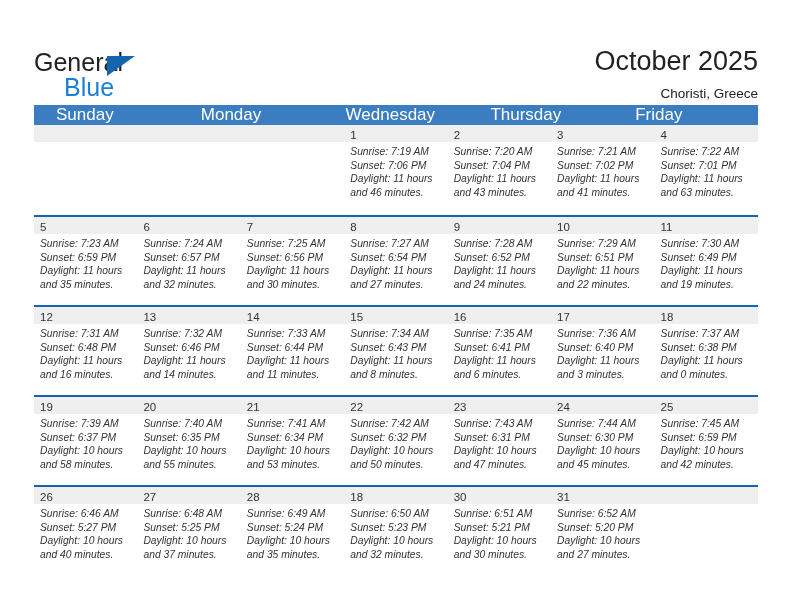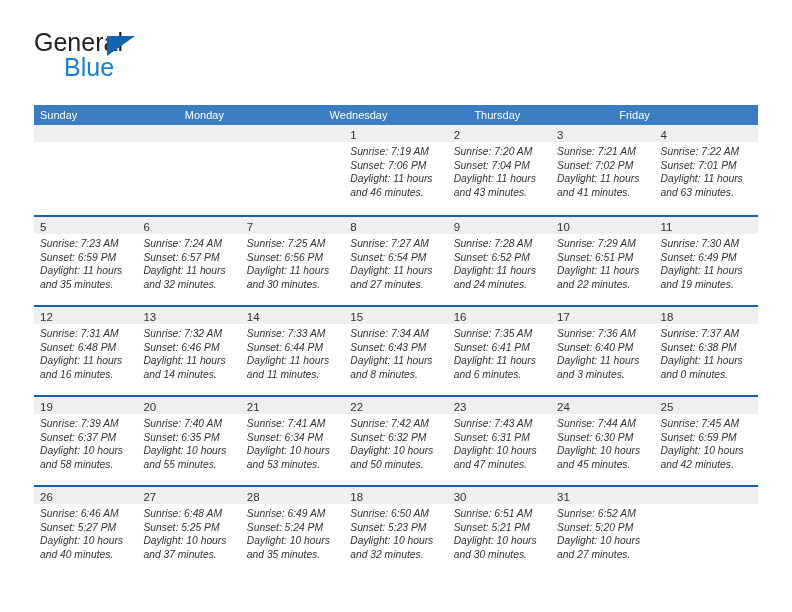--- a/index.html
+++ b/index.html
@@ -18,21 +18,21 @@
     position: relative;
     width: 792px;
     height: 612px;
     box-sizing: border-box;
   }
 
   
   .header {
     position: absolute;
     left: 34px;
-    top: 24px;
+    top: 44px;
     right: 34px;
     height: 72px;
   }
   .logo {
     position: absolute;
     left: 0;
     top: 4px;
     width: 190px;
     height: 62px;
   }
@@ -90,23 +90,23 @@
     width: 724px;
   }
   .weekdays {
     display: flex;
     background: #3a7dc0;
     height: 20px;
   }
   .weekday {
     flex: 1 1 0;
     color: #ffffff;
-    font-size: 11px;
+    font-size: 17px;
     line-height: 20px;
-    padding-left: 6px;
+    padding-left: 22px;
     box-sizing: border-box;
     white-space: nowrap;
     overflow: hidden;
   }
   .week {
     display: flex;
     height: 90px;
   }
   .cell {
     flex: 1 1 0;
@@ -144,20 +144,24 @@
 </head>
 <body>
 
 <div class="page">
 
   <div class="header">
     <div class="logo">
       <span class="logo-general">General</span>
       <span class="logo-tri"></span>
       <span class="logo-blue">Blue</span>
+    </div>
+    <div class="title-block">
+      <div class="cal-title">October 2025</div>
+      <div class="cal-subtitle">Choristi, Greece</div>
     </div>
   </div>
 
   <div class="calendar">
     <div class="weekdays">
         <div class="weekday">Sunday</div>
         <div class="weekday">Monday</div>
         <div class="weekday">Wednesday</div>
         <div class="weekday">Thursday</div>
         <div class="weekday">Friday</div>

